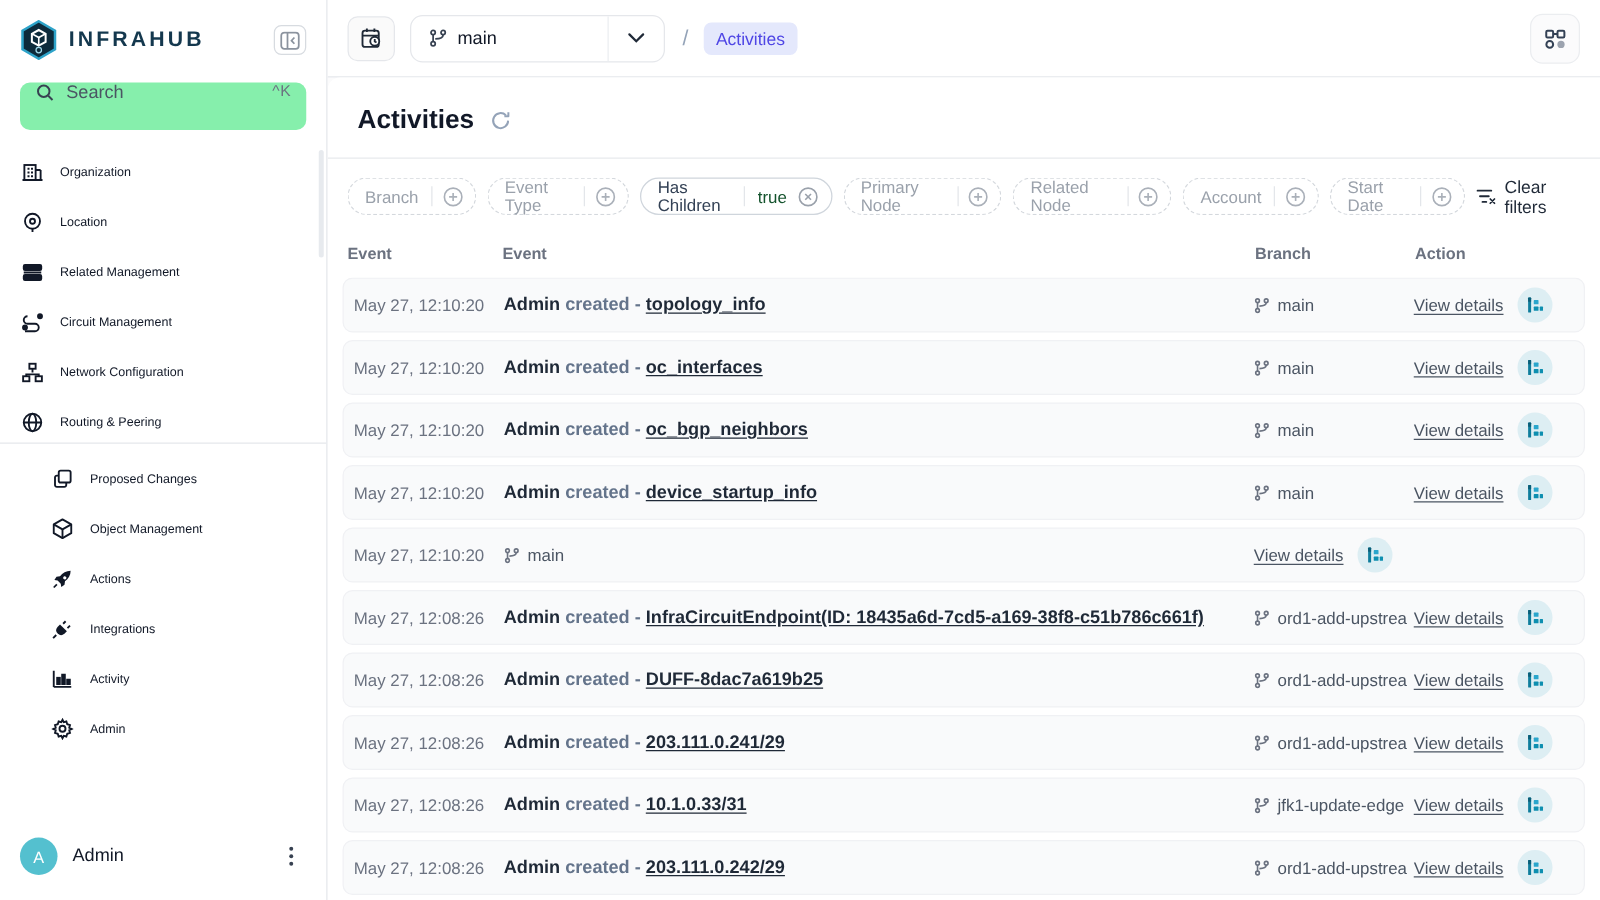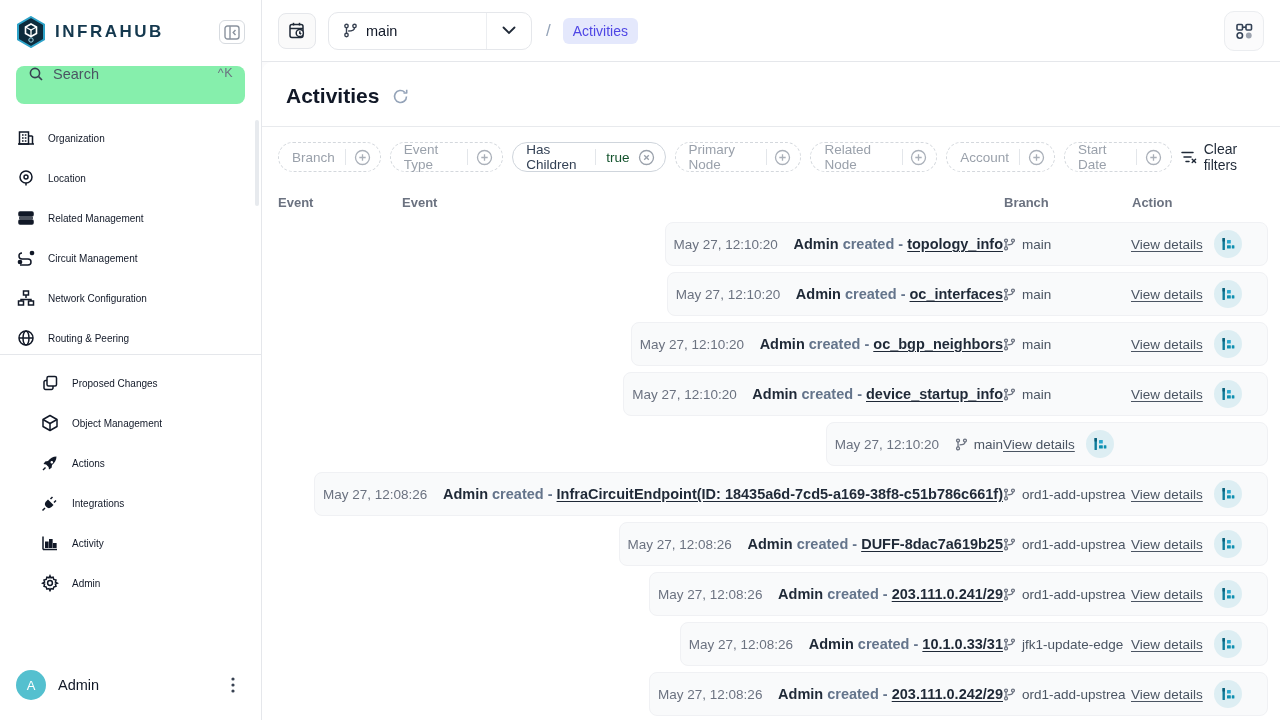--- a/index.html
+++ b/index.html
@@ -71,21 +71,21 @@
   .chip .chip-plus { padding:0 9px 0 8px; display:flex; align-items:center; color:#aab0b9; }
   .chip.active { border-style:solid; border-color:#cfd5dc; }
   .chip.active .chip-label { color:#334155; }
   .chip .chip-value { padding:0 8px 0 10px; color:#14532d; font-weight:500; }
   .chip .chip-x { padding:0 10px 0 0; display:flex; align-items:center; color:#9aa1ab; }
   .clearfilters { margin-left:auto; display:flex; align-items:center; gap:7px; cursor:pointer;
     font-size:14px; color:#1f2937; }
 
   .thead { display:grid; grid-template-columns:124px 1fr 128px 132px; padding:10px 16px 12px 16px; }
   .th { font-size:13px; color:#6b7280; font-weight:600; }
-  .rows { padding:0 12px; display:flex; flex-direction:column; gap:6px; overflow:hidden;align-items:flex-end; }
+  .rows { padding:0 12px; display:flex; flex-direction:column; gap:6px; overflow:hidden; }
   .row { display:grid; grid-template-columns:120px 1fr 128px 132px; align-items:center;
     height:44px; min-height:44px; background:#f9fafb; border:1px solid #f0f1f4; border-radius:8px;
     padding:0 4px 0 8px; }
   .cell-date { font-size:13.5px; color:#6b7280; }
   .cell-event { font-size:14.5px; color:#334155; white-space:nowrap; overflow:hidden;font-weight:bold; }
   .cell-event .actor { color:#1f2937; }
   .cell-event .verb { color:#64748b; }
   .cell-event .obj { color:#1f2937; text-decoration:underline; text-underline-offset:2px; cursor:pointer; }
   .cell-branch { display:flex; align-items:center; gap:6px; font-size:13.5px; color:#4b5563;
     white-space:nowrap; }

